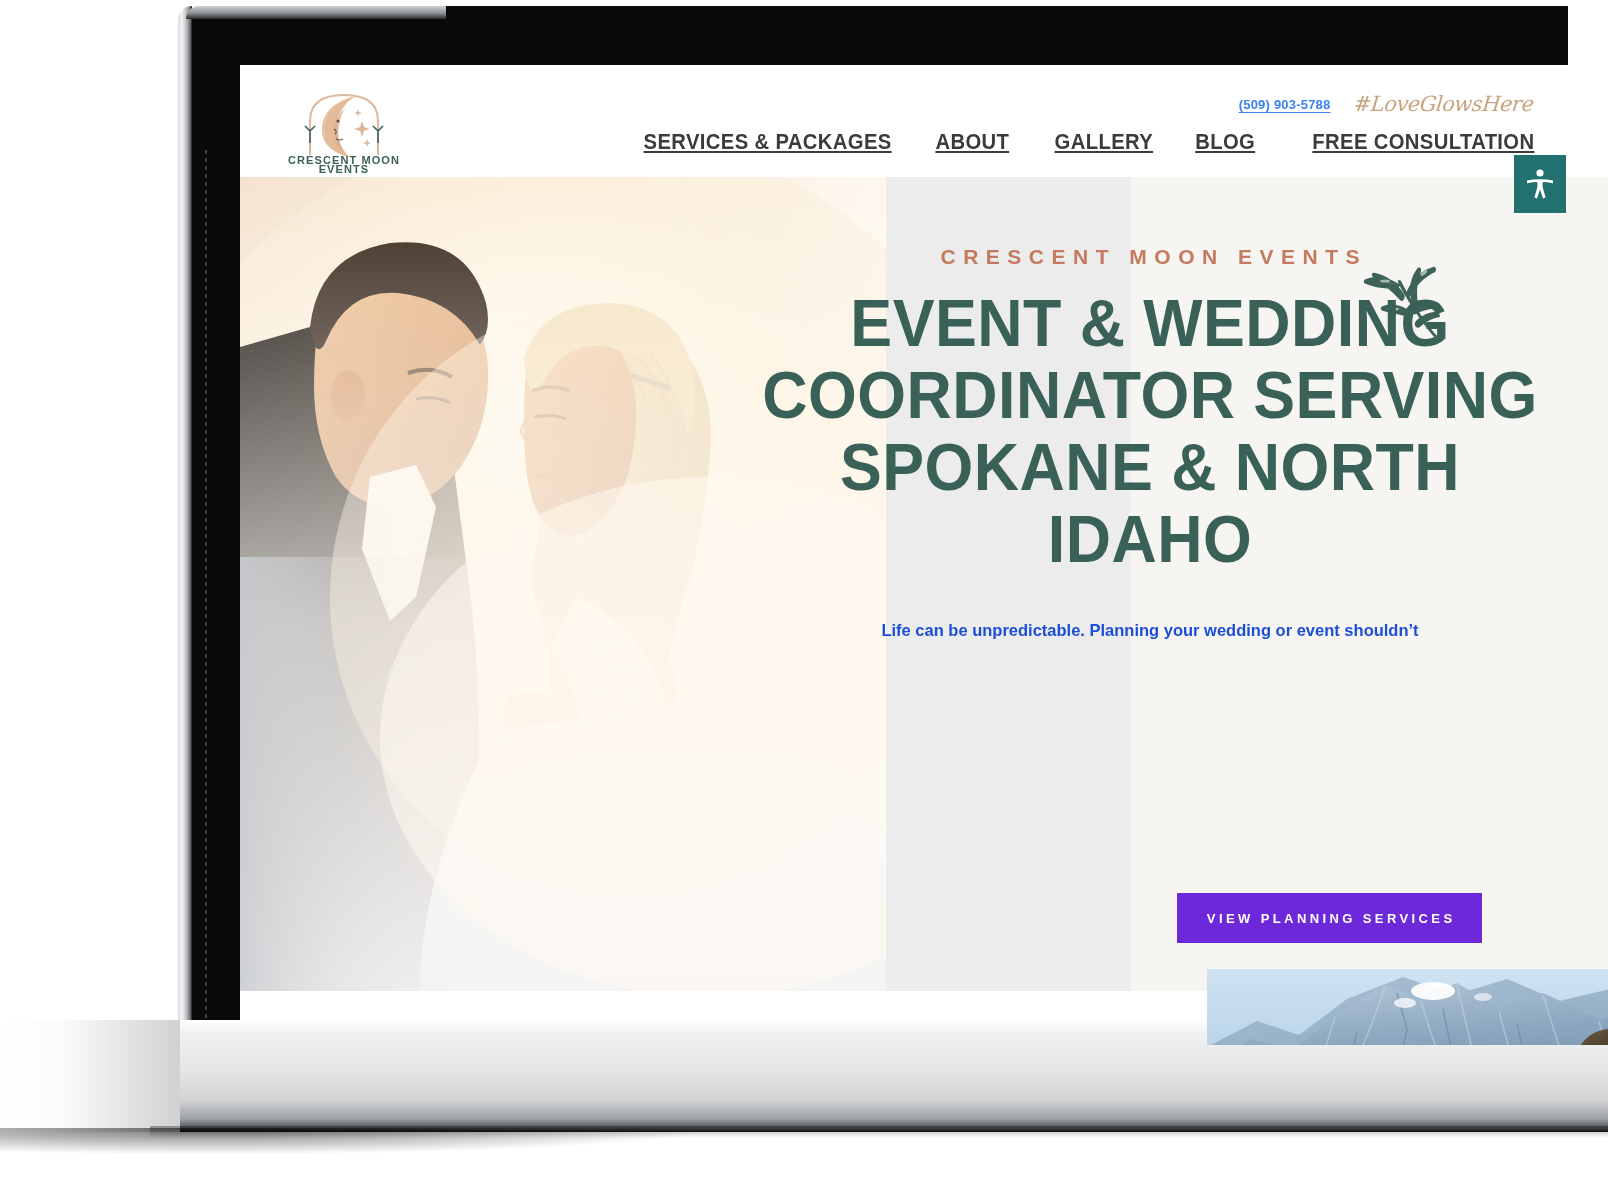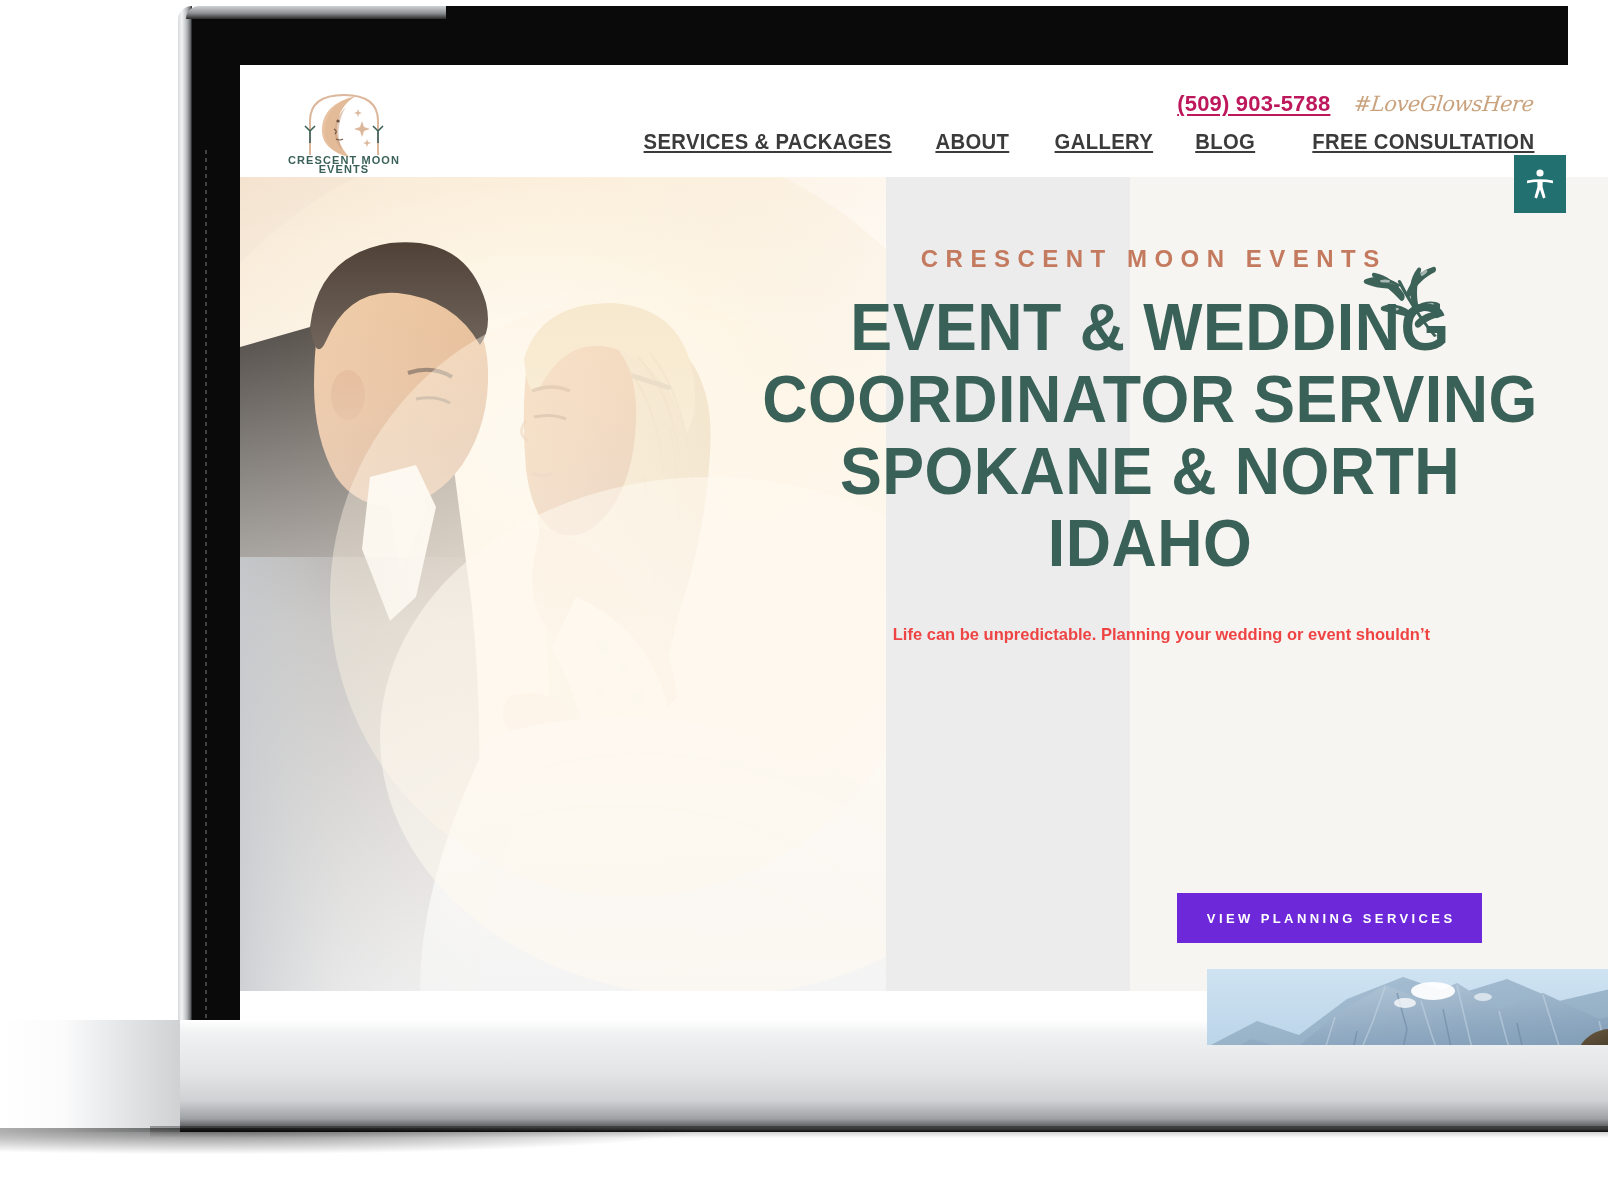--- a/index.html
+++ b/index.html
@@ -134,23 +134,23 @@
   .toprow {
     display: flex;
     align-items: center;
     justify-content: flex-end;
     gap: 24px;
     height: 26px;
   }
   .phone {
     font-family: "Liberation Sans Narrow","Liberation Sans", sans-serif;
     font-weight: 700;
-    font-size: 22px;
+    font-size: 13px;
     letter-spacing: .2px;
-    color: #be185d;
+    color: #3b82f6;
     text-decoration: underline;
     text-underline-offset: 3px;
     white-space: nowrap;
   }
   .hashtag {
     font-family: "DejaVu Serif", serif;
     font-style: italic;
     font-size: 21px;
     color: #caa37e;
     letter-spacing: -0.5px;
@@ -219,46 +219,45 @@
     top: 196px;
     width: 90px;
     height: 78px;
     z-index: 6;
   }
   .leaf svg { display:block; width:90px; height:78px; }
 
   .eyebrow {
     font-family: "Liberation Sans Narrow","Liberation Sans", sans-serif;
     font-weight: 700;
-    font-size: 24px;
+    font-size: 21px;
     letter-spacing: 7.5px;
     color: #c47a5e;
     text-indent: 7.5px;
   }
   .h1 {
     margin-top: 18px;
     font-family: "Liberation Sans Narrow","Liberation Sans", sans-serif;
     font-weight: 700;
     font-size: 66px;
     line-height: 72px;
     letter-spacing: .5px;
     color: #3a6158;
     transform: scaleX(.95);
   }
   .lede {
     margin-top: 38px;
     font-family: "Liberation Sans", sans-serif;
     font-weight: 700;
     font-size: 16.5px;
     line-height: 34px;
-    color: #ef4444;
+    color: #1d4ed8;
     max-width: 560px;
     margin-left: auto;
     margin-right: auto;
-    text-align: right;
   }
 
   .cta {
     position: absolute;
     left: 937px;
     top: 828px;
     width: 305px;
     height: 50px;
     background: #6d28d9;
     color: #ffffff;

